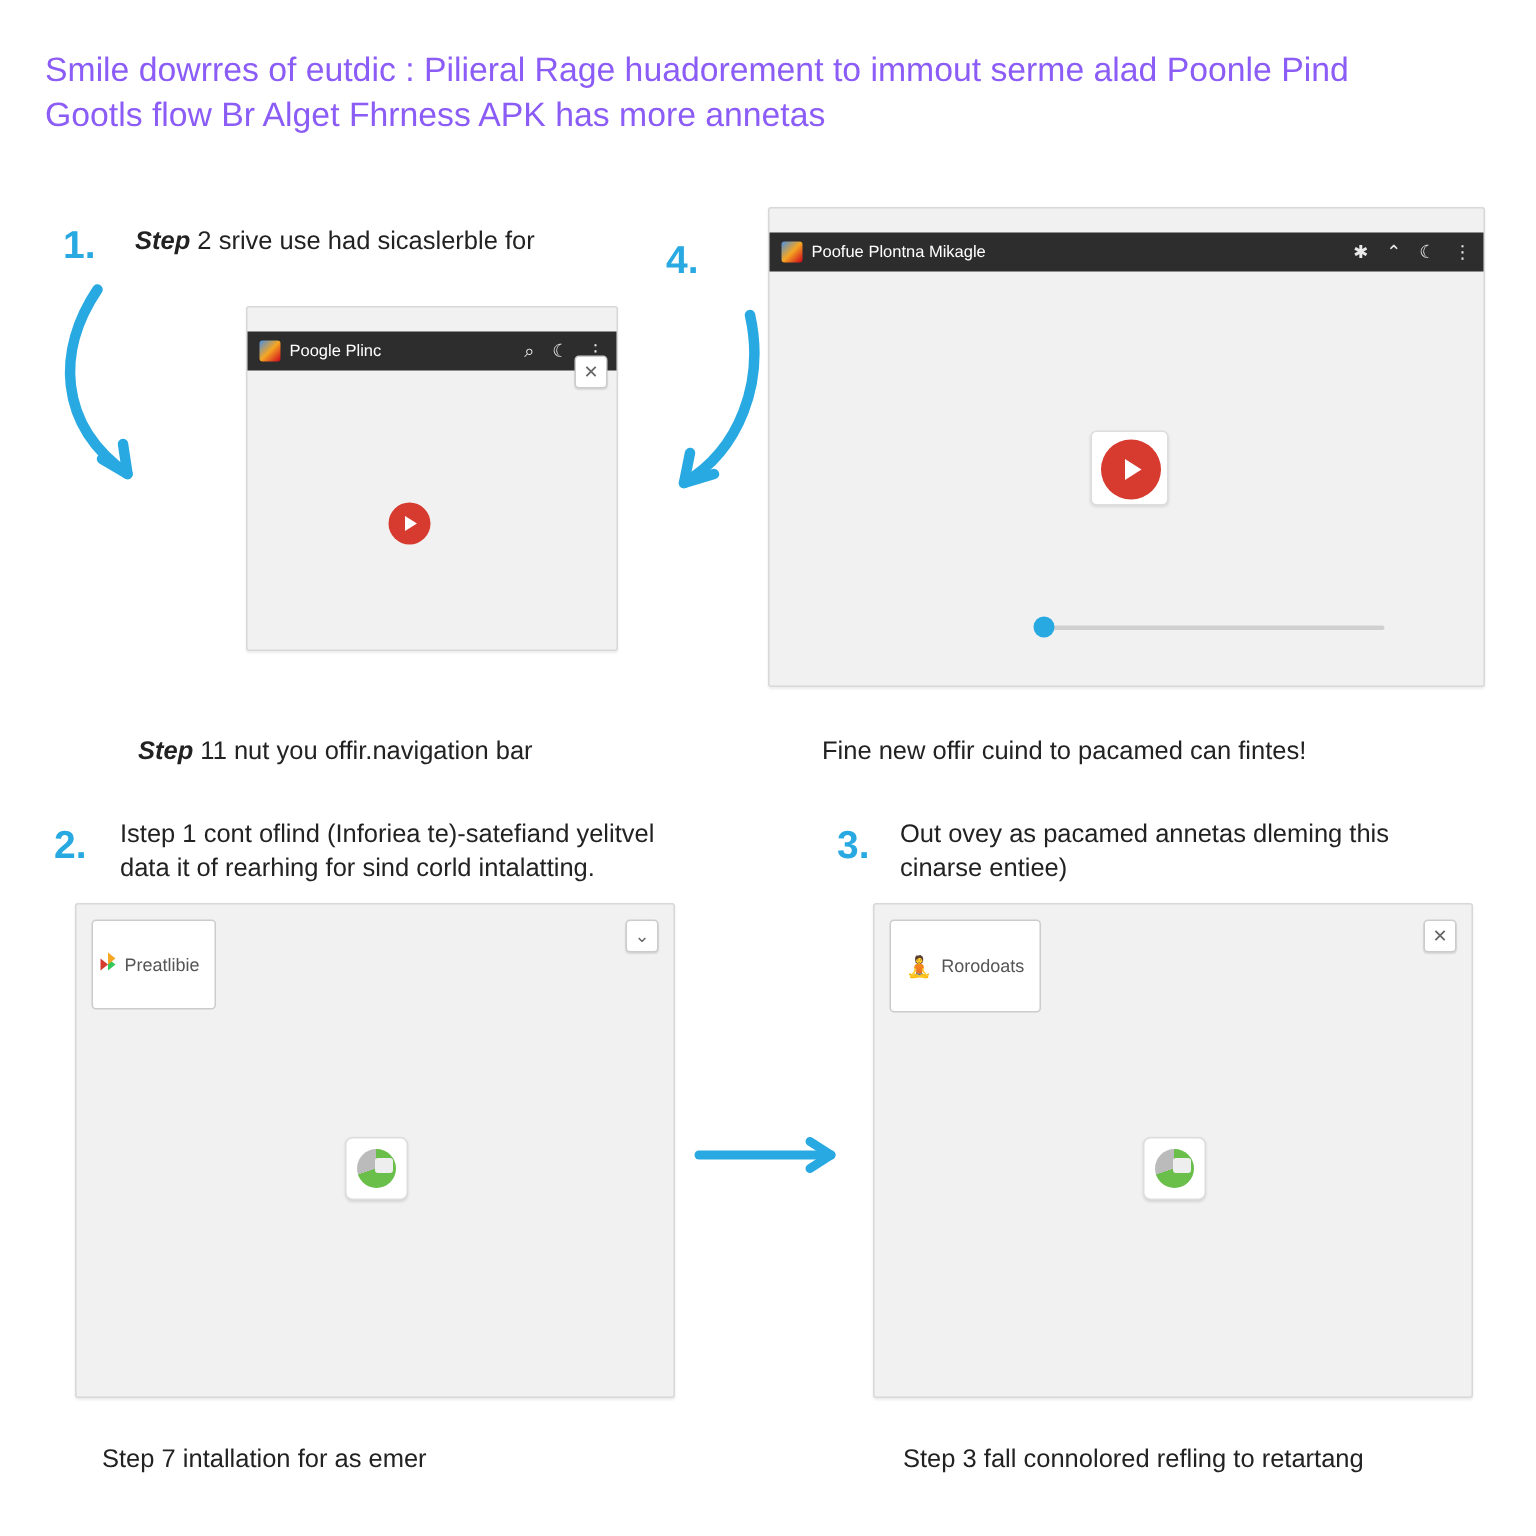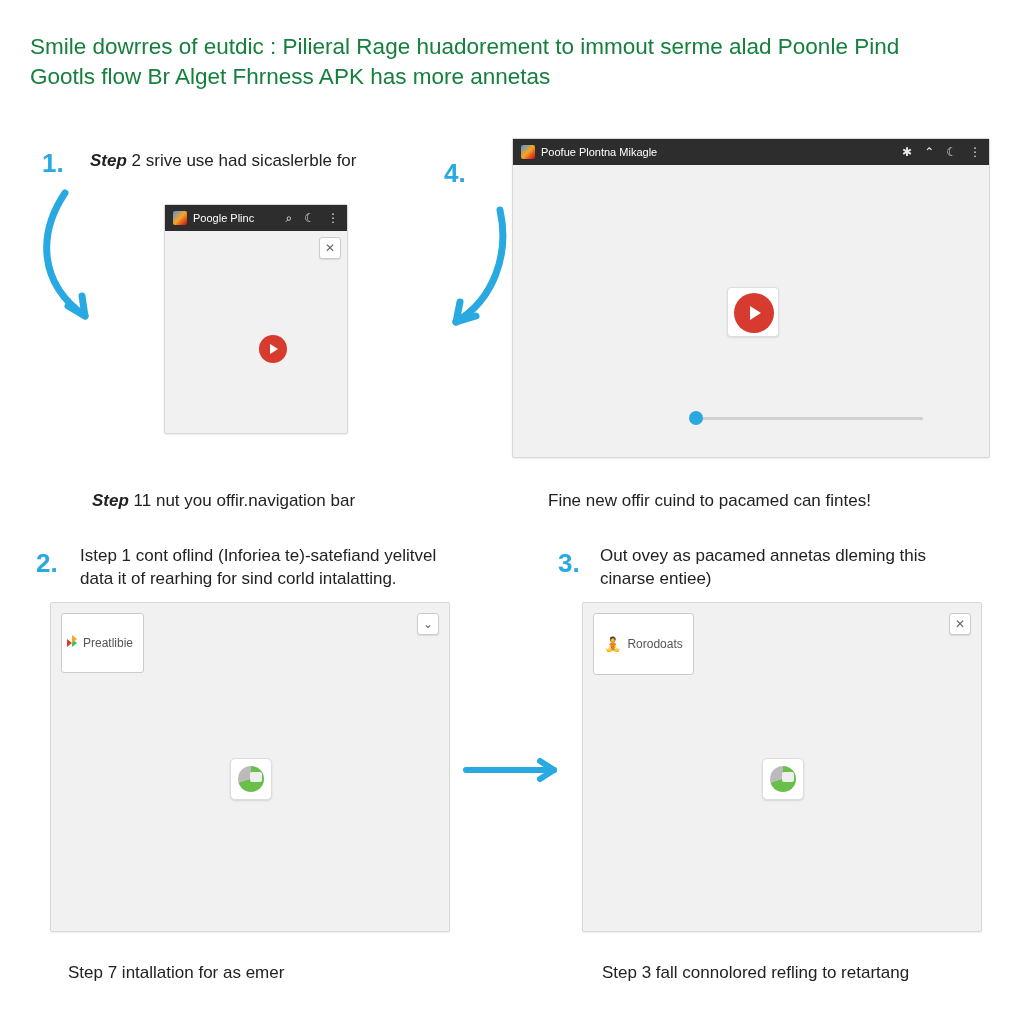--- a/index.html
+++ b/index.html
@@ -13,21 +13,21 @@
     overflow: hidden;
   }
   .title {
     position: absolute;
     left: 30px;
     top: 32px;
     width: 900px;
     font-size: 22.5px;
     font-weight: 400;
     line-height: 1.35;
-    color: #15803d;
+    color: #8b5cf6;
   }
   .stepnum {
     position: absolute;
     font-size: 26px;
     font-weight: 700;
     color: #29a9e1;
   }
   .step-text {
     position: absolute;
     font-size: 17px;
@@ -37,21 +37,21 @@
   .step-text b { font-weight: 700; font-style: italic; }
   .panel {
     position: absolute;
     background: #f1f1f1;
     border: 1px solid #d8d8d8;
     border-radius: 2px;
     box-shadow: 0 1px 2px rgba(0,0,0,.08);
   }
   .darkbar {
     position: absolute;
-    left: 0; top: 0; right: 0;
+    left: 0; top: 16px; right: 0;
     height: 26px;
     background: #2d2d2d;
     color: #fff;
     display: flex;
     align-items: center;
     padding: 0 8px;
     font-size: 11px;
   }
   .darkbar .logo {
     width: 14px; height: 14px;
@@ -150,21 +150,21 @@
 
 <div class="title">Smile dowrres of eutdic : Pilieral Rage huadorement to immout serme alad Poonle Pind Gootls flow Br Alget Fhrness APK has more annetas</div>
 
 <div class="stepnum" style="left:42px; top:148px;">1.</div>
 <div class="step-text" style="left:90px; top:150px;">
   <b>Step</b> <span>2</span><span> srive use had sicaslerble for</span>
 </div>
 
 <div class="stepnum" style="left:444px; top:158px;">4.</div>
 
-<div class="panel" style="left:164px; top:204px; width:184px; height:230px;">
+<div class="panel" style="left:164px; top:204px; width:248px; height:230px;">
   <div class="darkbar">
     <span class="logo"></span>
     <span>Poogle Plinc</span>
     <span class="grow"></span>
     <span class="ic">⌕</span>
     <span class="ic">☾</span>
     <span class="ic">⋮</span>
   </div>
   <div class="closebtn" style="right:6px; top:32px;">✕</div>
   <div class="playbtn-small" style="left:94px; top:130px;"></div>

